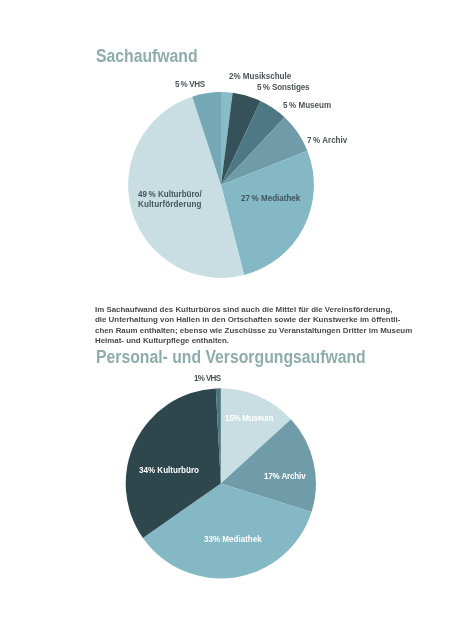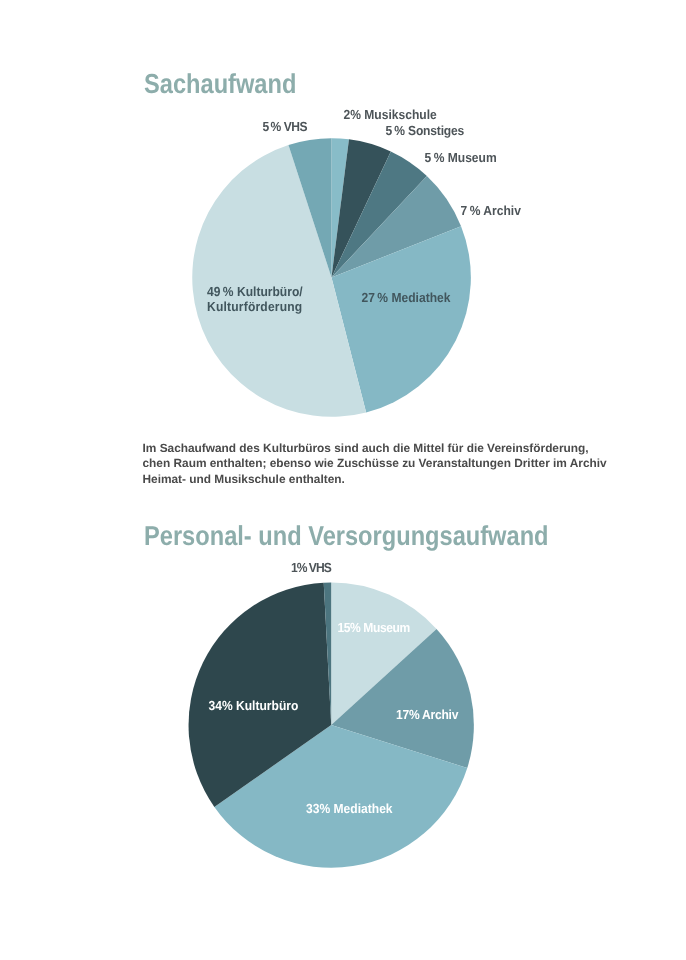--- a/index.html
+++ b/index.html
@@ -11,21 +11,21 @@
   }
   .page { position:absolute; inset:0;font-weight:bold; }
   .sec-title {
     position:absolute; font-size:18.3px; color:#8dadab;
     white-space:nowrap; transform:scaleX(0.862); transform-origin:0 0;
     line-height:1;
   }
   #title1 { left:95.5px; top:47px; }
   #title2 { left:95.5px; top:348px; }
   .body-copy {
-    position:absolute; left:95px; top:294px;
+    position:absolute; left:95px; top:305px;
     font-size:7.92px; line-height:10.42px; color:#4a4a4a;
     white-space:nowrap;
   }
   .chart { position:absolute; left:0; top:0; }
   .lbl, .lbl-in, .lbl-w {
     position:absolute; font-size:8.8px; line-height:1; white-space:nowrap;
     transform:scaleX(0.915); transform-origin:0 0;
   }
   .lbl    { color:#4d5458; }
   .lbl-in { color:#41565d; }
@@ -52,22 +52,23 @@
   <div class="lbl" style="left:229.3px; top:72.3px;">2% Musikschule</div>
   <div class="lbl" style="left:256.9px; top:83.2px; letter-spacing:-0.13px;">5 % Sonstiges</div>
   <div class="lbl" style="left:282.5px; top:101.1px;">5 % Museum</div>
   <div class="lbl" style="left:306.5px; top:135.8px;">7 % Archiv</div>
   <div class="lbl-in" style="left:240.7px; top:193.8px;">27 % Mediathek</div>
   <div class="lbl-in" style="left:137.8px; top:190.1px;">49 % Kulturbüro/</div>
   <div class="lbl-in" style="left:137.5px; top:200.1px; letter-spacing:0.14px;">Kulturförderung</div>
 
   <div class="body-copy">
     <div>Im Sachaufwand des Kulturbüros sind auch die Mittel für die Vereinsförderung,</div>
-    <div>chen Raum enthalten; ebenso wie Zuschüsse zu Veranstaltungen Dritter im Archiv</div>
-    <div>Heimat- und Musikschule enthalten.</div>
+    <div>die Unterhaltung von Hallen in den Ortschaften sowie der Kunstwerke im öffentli-</div>
+    <div>chen Raum enthalten; ebenso wie Zuschüsse zu Veranstaltungen Dritter im Museum</div>
+    <div>Heimat- und Kulturpflege enthalten.</div>
   </div>
 
   <div class="sec-title" id="title2">Personal- und Versorgungsaufwand</div>
 
   <svg class="chart" id="pie2" width="457" height="640">
     <path d="M 220.80 483.40 L 220.80 388.30 A 95.1 95.1 0 0 1 291.03 419.27 Z" fill="#c8dee2"></path>
     <path d="M 220.80 483.40 L 291.03 419.27 A 95.1 95.1 0 0 1 311.50 512.00 Z" fill="#6f9ca8"></path>
     <path d="M 220.80 483.40 L 311.50 512.00 A 95.1 95.1 0 0 1 142.90 537.95 Z" fill="#85b8c5"></path>
     <path d="M 220.80 483.40 L 142.90 537.95 A 95.1 95.1 0 0 1 215.82 388.43 Z" fill="#2e474d"></path>
     <path d="M 220.80 483.40 L 215.82 388.43 A 95.1 95.1 0 0 1 220.80 388.30 Z" fill="#4c757f"></path>

